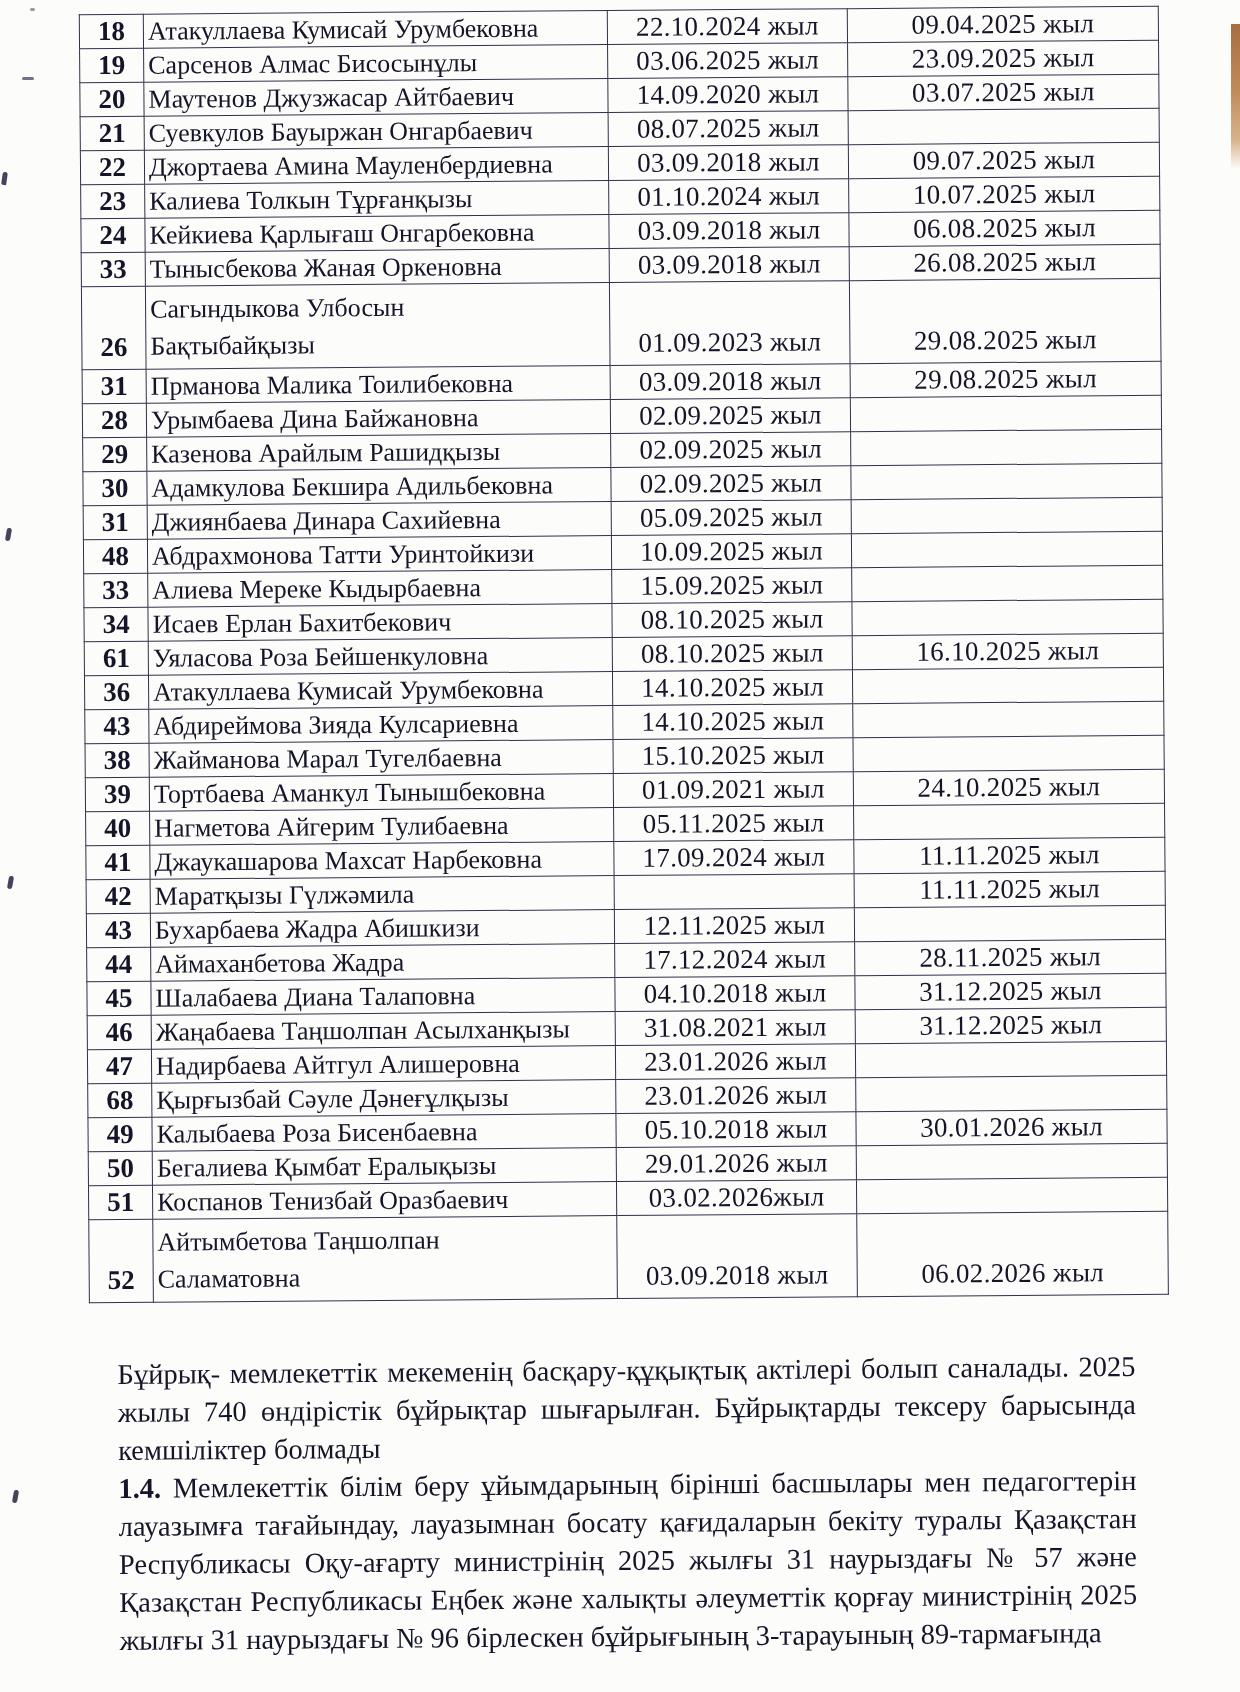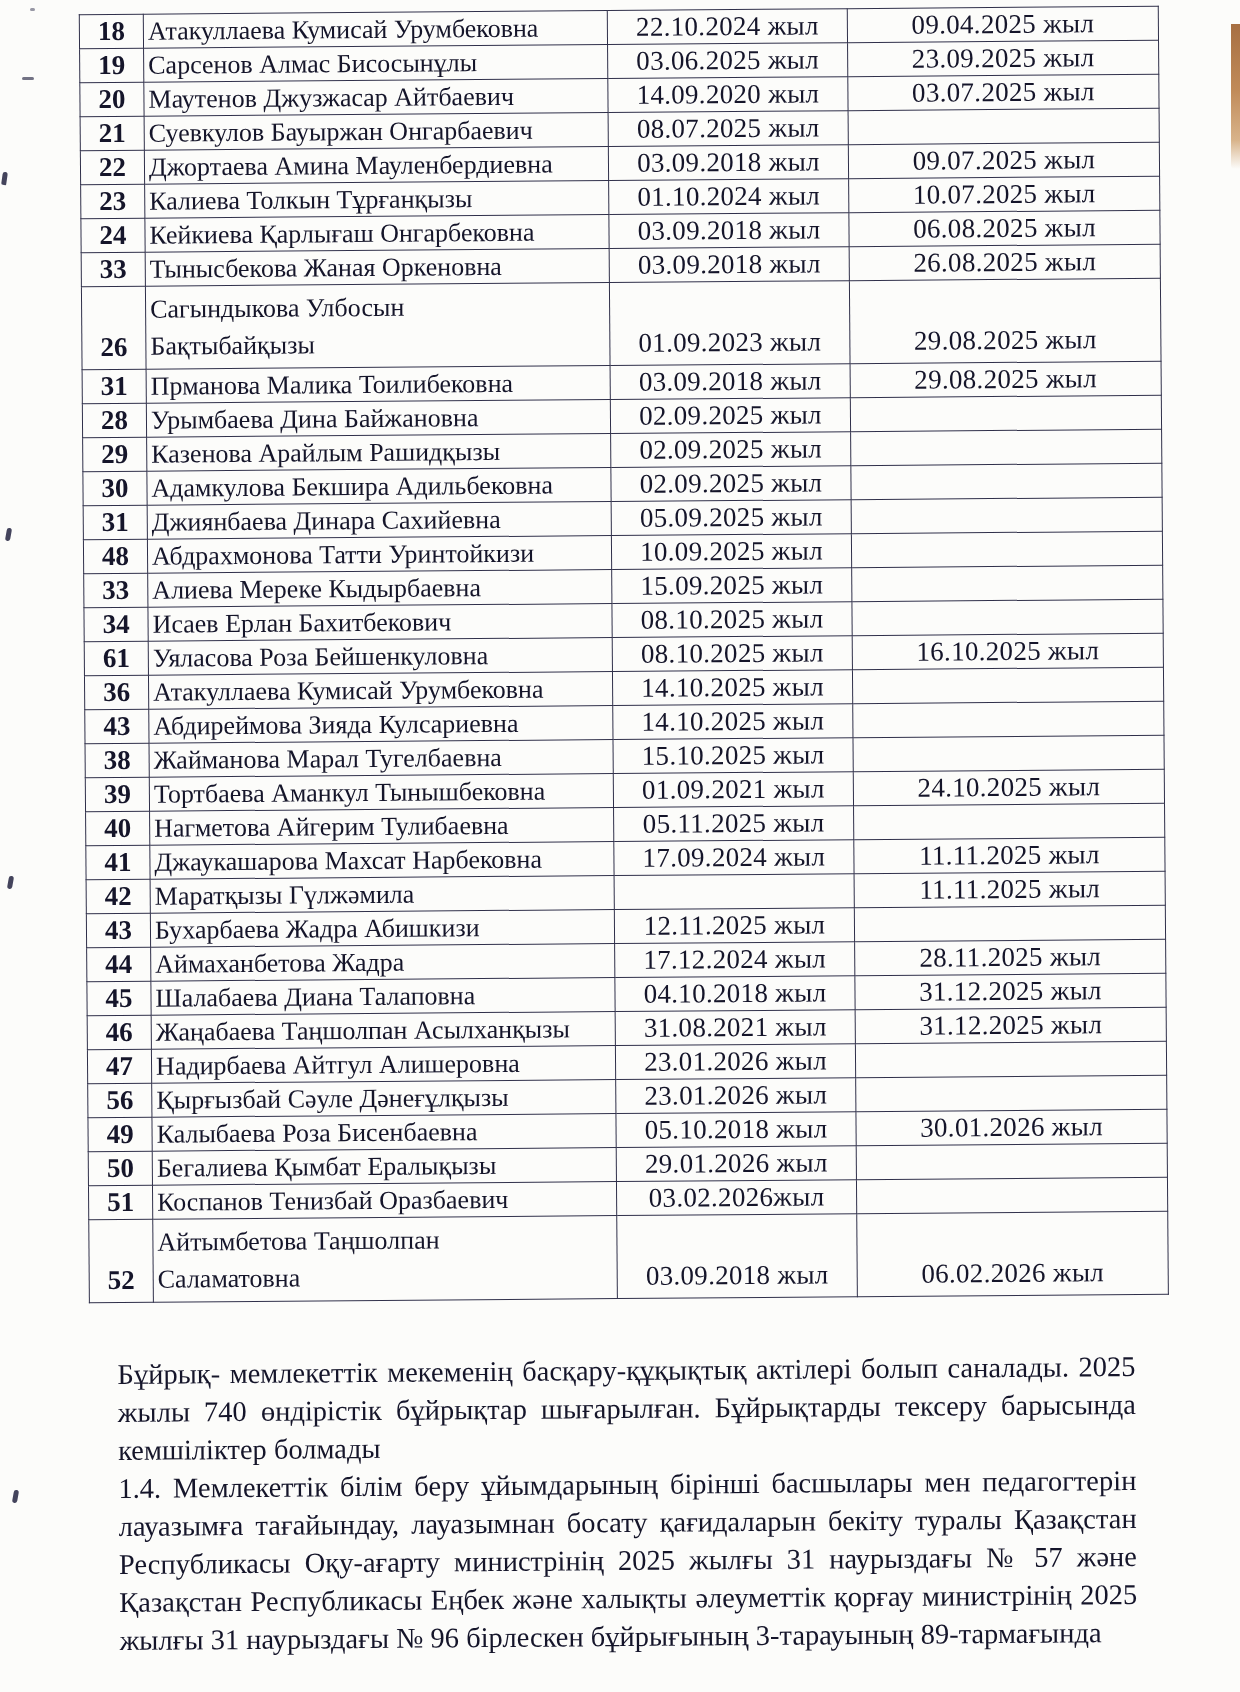--- a/index.html
+++ b/index.html
@@ -71,21 +71,21 @@
   .text-block {
     position: absolute;
     left: 112px;
     top: 1352px;
     width: 1018px;
     font-size: 28.5px;
     line-height: 38px;
     text-align: justify;
   }
   .text-block p { margin: 0; }
-  .bold { font-weight: 400; }
+  .bold { font-weight: 700; }
 
   
   .artifact {
     position: absolute;
     background: #44445c;
   }
   .a-dot    { left: 30px;  top: 8px;    width: 5px;  height: 3px;  border-radius: 2px; opacity: .55; }
   .a-dash   { left: 22px;  top: 77px;   width: 12px; height: 3px;  border-radius: 2px; opacity: .75; }
   .a-apostrophe { left: 2px; top: 172px; width: 5px; height: 13px; border-radius: 3px 3px 1px 2px; transform: rotate(8deg); }
   .a-comma1 { left: 6px;   top: 528px;  width: 5px;  height: 13px; border-radius: 3px; transform: rotate(10deg); }
@@ -290,21 +290,21 @@
             <td class="cell-date1">31.08.2021 жыл</td>
             <td class="cell-date2">31.12.2025 жыл</td>
           </tr>
           <tr>
             <td class="cell-num">47</td>
             <td class="cell-name">Надирбаева Айтгул Алишеровна</td>
             <td class="cell-date1">23.01.2026 жыл</td>
             <td class="cell-date2"></td>
           </tr>
           <tr>
-            <td class="cell-num">56</td>
+            <td class="cell-num">68</td>
             <td class="cell-name">Қырғызбай Сәуле Дәнеғұлқызы</td>
             <td class="cell-date1">23.01.2026 жыл</td>
             <td class="cell-date2"></td>
           </tr>
           <tr>
             <td class="cell-num">49</td>
             <td class="cell-name">Калыбаева Роза Бисенбаевна</td>
             <td class="cell-date1">05.10.2018 жыл</td>
             <td class="cell-date2">30.01.2026 жыл</td>
           </tr>

